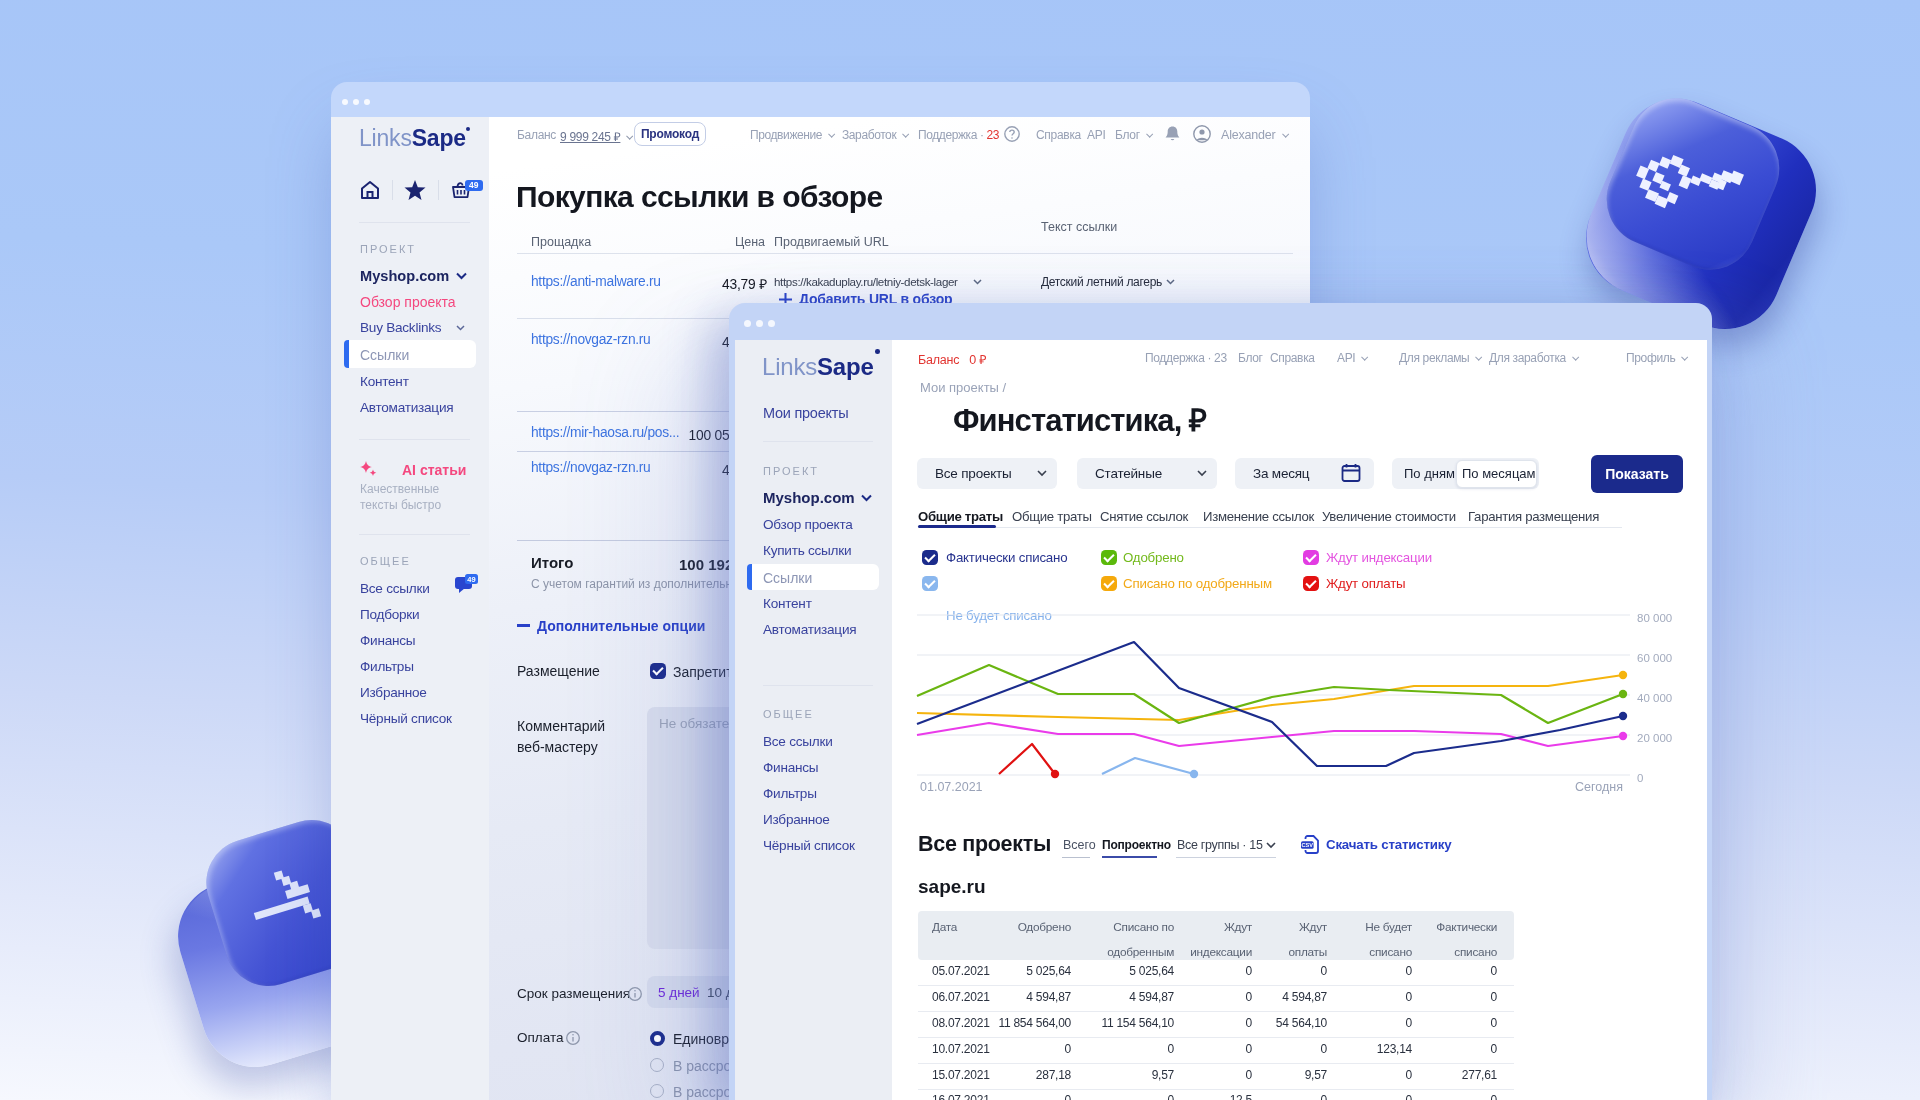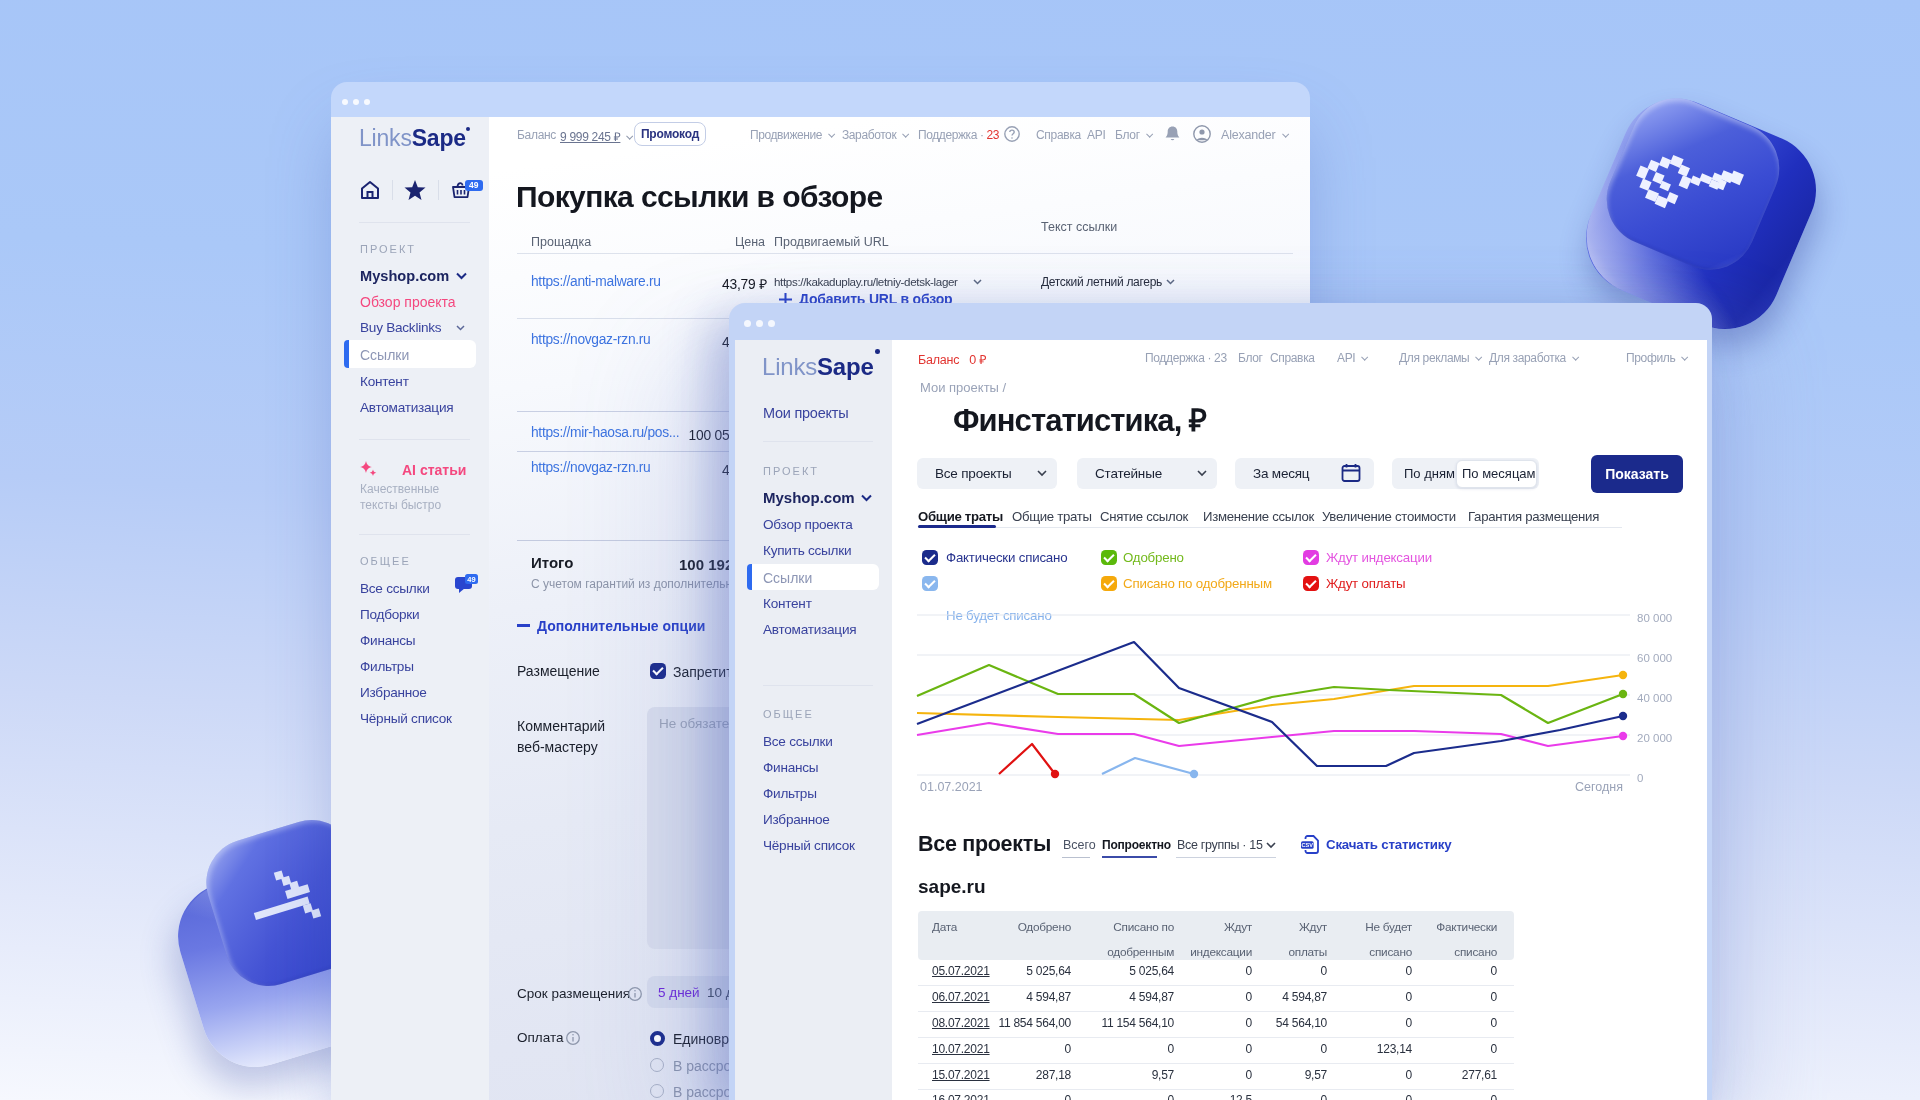--- a/index.html
+++ b/index.html
@@ -47,21 +47,21 @@
   
   .pill { position:absolute; background:#fff; border-radius:6px; }
   .pill .bar { position:absolute; left:0; top:0; bottom:0; width:4.5px; border-radius:4px 0 0 4px; background:#2e6bf0; }
 
   .cb { position:absolute; width:15.5px; height:15.5px; border-radius:4.5px; }
   .cb:after { content:""; position:absolute; left:3.2px; top:4.2px; width:7.5px; height:3.8px; border-left:2.2px solid #fff; border-bottom:2.2px solid #fff; transform:rotate(-45deg); }
 
   svg { position:absolute; display:block; overflow:visible; }
 
   .trow { left:0; width:1920px; height:15px; font-size:12px; letter-spacing:-0.25px; color:#2a313f; }
-  .trow i { position:absolute; font-style:normal;text-decoration:underline; }
+  .trow i { position:absolute; font-style:normal; }
   .trow u { position:absolute; text-decoration:none; width:100px; text-align:right; }
 
   
   .keyface, .keyside { position:absolute; }
 </style>
 <style>
   
   #key1wrap .keyside {
     left:1600px; top:113px; width:202px; height:202px; border-radius:56px;
     transform:rotate(23deg);

